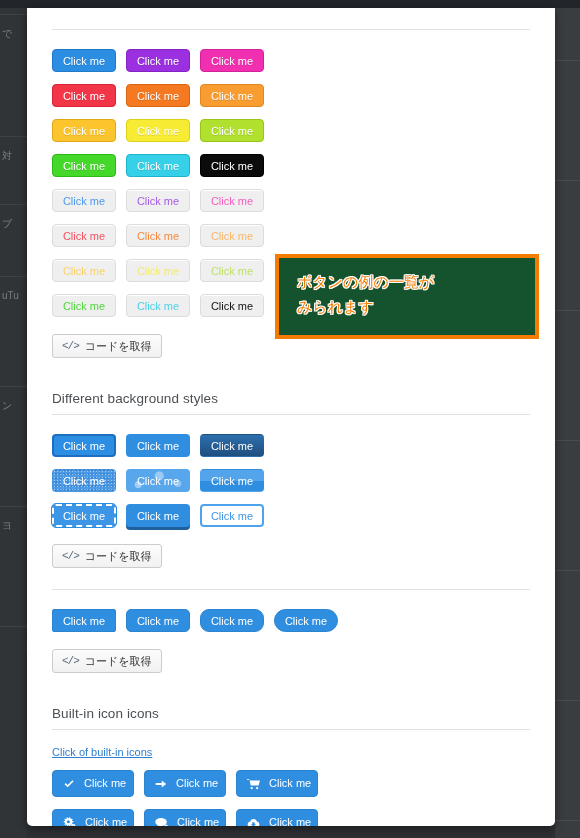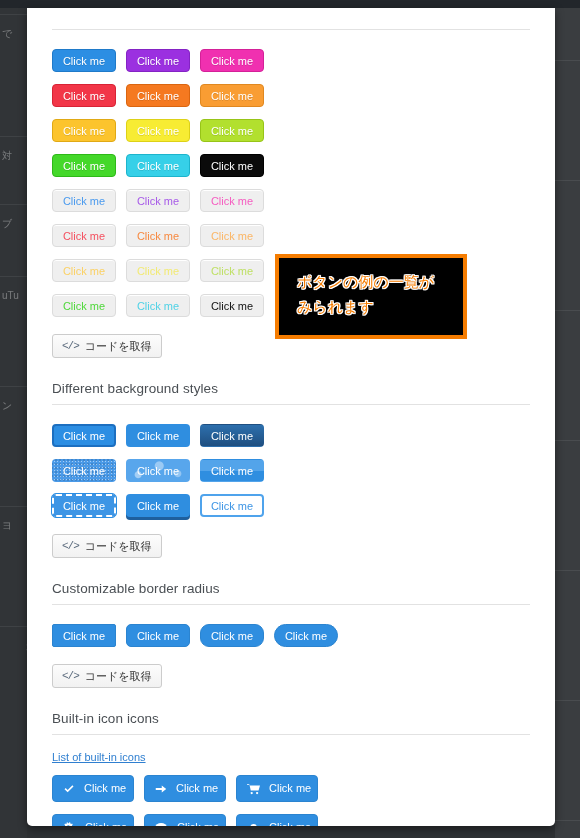--- a/index.html
+++ b/index.html
@@ -77,21 +77,21 @@
   hr.rule {
     border: 0;
     border-top: 1px solid #e2e2e2;
     margin: 21px 0 0 0;
   }
 
   h3.section-title {
     font-size: 13.5px;
     font-weight: normal;
     color: #4a4f54;
-    margin: 23px 0 0 0;
+    margin: 33px 0 0 0;
     letter-spacing: 0.1px;
   }
   h3.section-title + hr.rule {
     margin-top: 8px;
   }
 
   .btn-row {
     display: flex;
     gap: 10px;
     margin-top: 12px;
@@ -235,24 +235,24 @@
     font-size: 11px;
     color: #2f7fd0;
     text-decoration: underline;
   }
 
   
   #annotation {
     position: absolute;
     left: 275px;
     top: 254px;
-    width: 192px;
+    width: 264px;
     height: 85px;
     box-sizing: border-box;
-    background: #000000;
+    background: #14532d;
     border: 4px solid #f57c00;
     z-index: 30;
   }
   #annotation .anno-text {
     position: absolute;
     left: 18px;
     top: 12px;
     width: 186px;
     font-size: 15px;
     line-height: 25px;
@@ -367,41 +367,40 @@
         <button class="bg-btn s-outline">Click me</button>
       </div>
 
       <button class="code-btn">
         <span class="code-glyph">&lt;/&gt;</span>
         <span>コードを取得</span>
       </button>
     </div>
 
     <div>
-      <h3 class="section-title">Customizable border radius</h3>
       <hr class="rule">
 
       <div class="btn-row btn-grid-first">
         <button class="r-btn" style="border-radius:2px">Click me</button>
         <button class="r-btn" style="border-radius:5px">Click me</button>
         <button class="r-btn" style="border-radius:9px">Click me</button>
         <button class="r-btn" style="border-radius:12px">Click me</button>
       </div>
 
       <button class="code-btn">
         <span class="code-glyph">&lt;/&gt;</span>
         <span>コードを取得</span>
       </button>
     </div>
 
     <div>
       <h3 class="section-title">Built-in icon icons</h3>
       <hr class="rule">
 
-      <a class="icons-link" href="#">List of built-in icons</a>
+      <a class="icons-link" href="#">Click of built-in icons</a>
 
       <div class="btn-row" style="margin-top:10px">
         <button class="icon-btn">
           <svg width="12" height="12" viewBox="0 0 16 16">
             <path d="M6.2 12.4 2 8.2l1.5-1.5 2.7 2.7L12.5 3l1.5 1.5z" fill="#fff"></path>
           </svg>
           <span class="lbl">Click me</span>
         </button>
         <button class="icon-btn">
           <svg width="12" height="12" viewBox="0 0 16 16">

